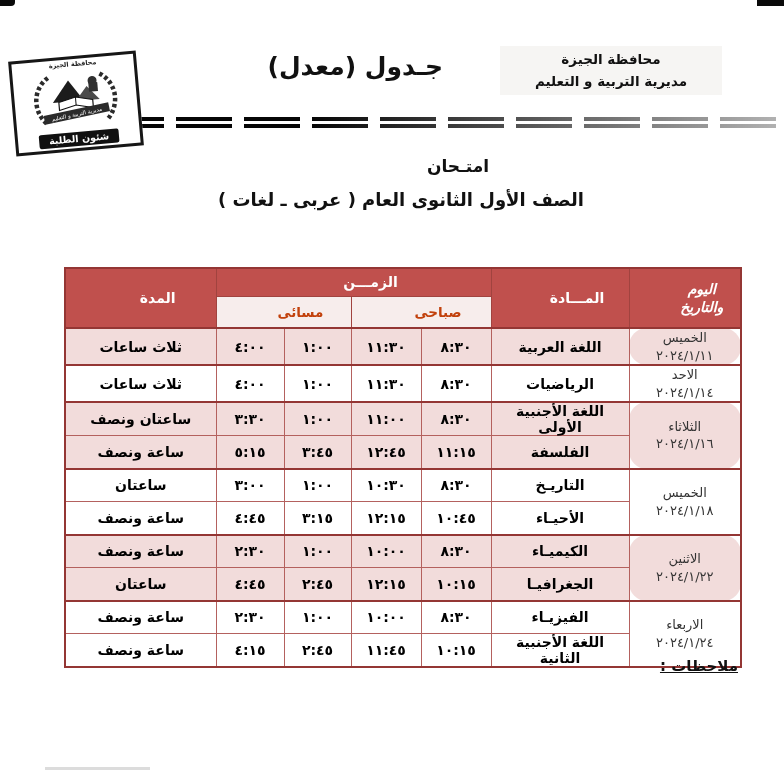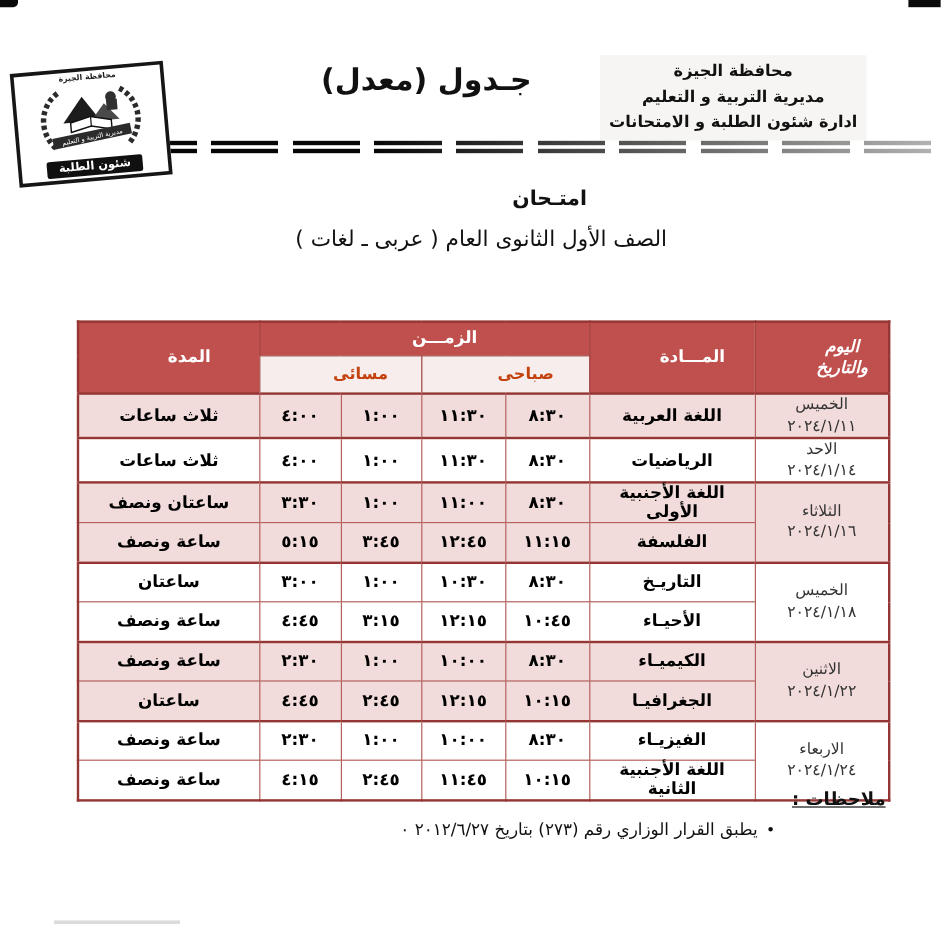--- a/index.html
+++ b/index.html
@@ -47,41 +47,41 @@
   }
   .logo .top-label{font-size:6.5px;font-weight:bold;margin-top:1px;color:#222;}
   .logo .ribbon{
     margin-top:auto;margin-bottom:2px;background:#101010;color:#fff;
     font-size:9.5px;font-weight:bold;padding:1px 10px 2px;border-radius:2px;white-space:nowrap;
   }
 
   
   .exam-block{position:absolute;left:62px;top:156px;width:678px;text-align:center;direction:rtl;}
   .exam-line1{font-size:17px;font-weight:bold;transform:translateX(57px);margin-bottom:13px;}
-  .exam-line2{font-size:18px;font-weight:normal;}
+  .exam-line2{font-size:18px;font-weight:bold;}
   .exam-line3{font-size:18px;font-weight:bold;}
 
   
   table.sched{
     position:absolute;left:64px;top:267px;width:676px;
     border-collapse:collapse;table-layout:fixed;direction:rtl;
     border:2px solid var(--border-dark);
   }
   .sched th,.sched td{border:1px solid var(--border-light);text-align:center;vertical-align:middle;padding:0 2px;}
   .sched thead th{background:var(--header-red);color:#ffffff;font-size:14px;font-weight:bold;}
   .sched thead tr.r1 th{height:28px;}
   .sched thead tr.r2 th{height:32px;}
   .sched thead th{border-color:#a14telling;padding-left:36px;}
   .sched thead th{border-color:#a1433f;}
   .sched th.sub{background:var(--subheader-pink);color:#c2410c;font-size:13.5px;}
   .sched tbody td{height:33px;font-weight:bold;font-size:14px;color:#000;background:#fff;}
   .sched tbody tr.pink td{background:var(--row-pink);}
   .sched tbody tr.gs td{border-top:2px solid var(--border-dark);}
   .sched thead{border-bottom:2px solid var(--border-dark);}
-  .sched td.day-cell{font-weight:normal;font-size:13px;color:#333;line-height:1.35;}
+  .sched td.day-cell{font-weight:normal;font-size:13px;color:#333;line-height:1.35;border-radius:18px;}
   .sched td.subject-cell{font-size:14px;}
   .pre{white-space:pre-line;line-height:1.3;font-style:italic;}
 
   
   .notes-title{
     position:absolute;right:46px;top:657px;font-size:15px;font-weight:bold;
     text-decoration:underline;direction:rtl;
   }
   .notes-list{position:absolute;right:138px;top:684px;direction:rtl;text-align:right;}
   .note{font-size:14px;margin-bottom:5px;color:#101010;}
@@ -90,21 +90,20 @@
 </head>
 <body>
 
 <div class="artifact tl"></div>
 <div class="artifact tr"></div>
 <div class="artifact bottom"></div>
 
 <div class="org-block">
   <div>محافظة الجيزة</div>
   <div>مديرية التربية و التعليم</div>
-  <div>ادارة شئون الطلبة و الامتحانات</div>
 </div>
 
 <div class="doc-title">جـدول (معدل)</div>
 
 <div class="separator">
   <div class="bar"></div>
   <div class="bar"></div>
 </div>
 
 <div class="logo">
@@ -263,16 +262,13 @@
       <td>١١:٤٥</td>
       <td>٢:٤٥</td>
       <td>٤:١٥</td>
       <td>ساعة ونصف</td>
     </tr>
   </tbody>
 </table>
 
 <div class="notes-title">ملاحظات :</div>
 <div class="notes-list">
-  <div class="note">
-    <span class="bullet">•</span><span>يطبق القرار الوزاري رقم (٢٧٣) بتاريخ ٢٠١٢/٦/٢٧ ٠</span>
-  </div>
 </div>
 
 </body></html>

